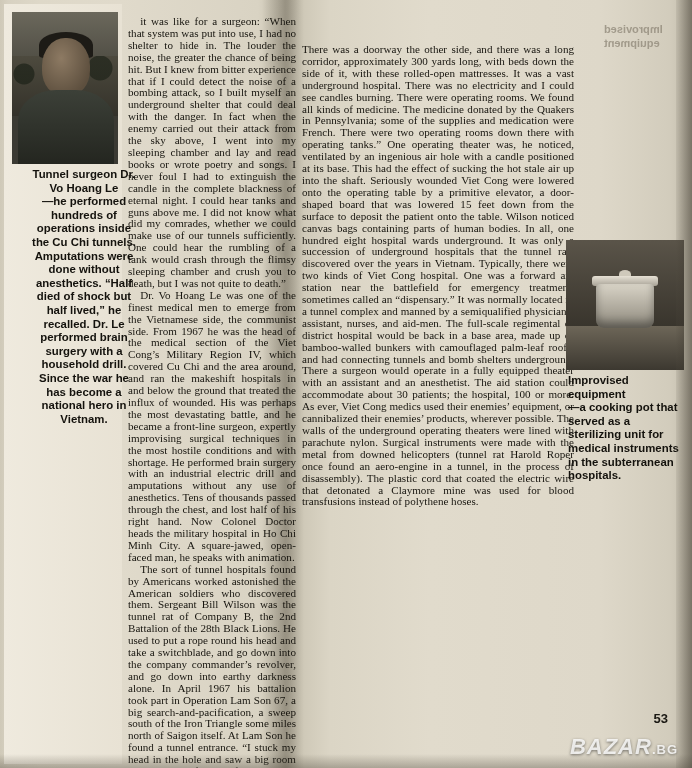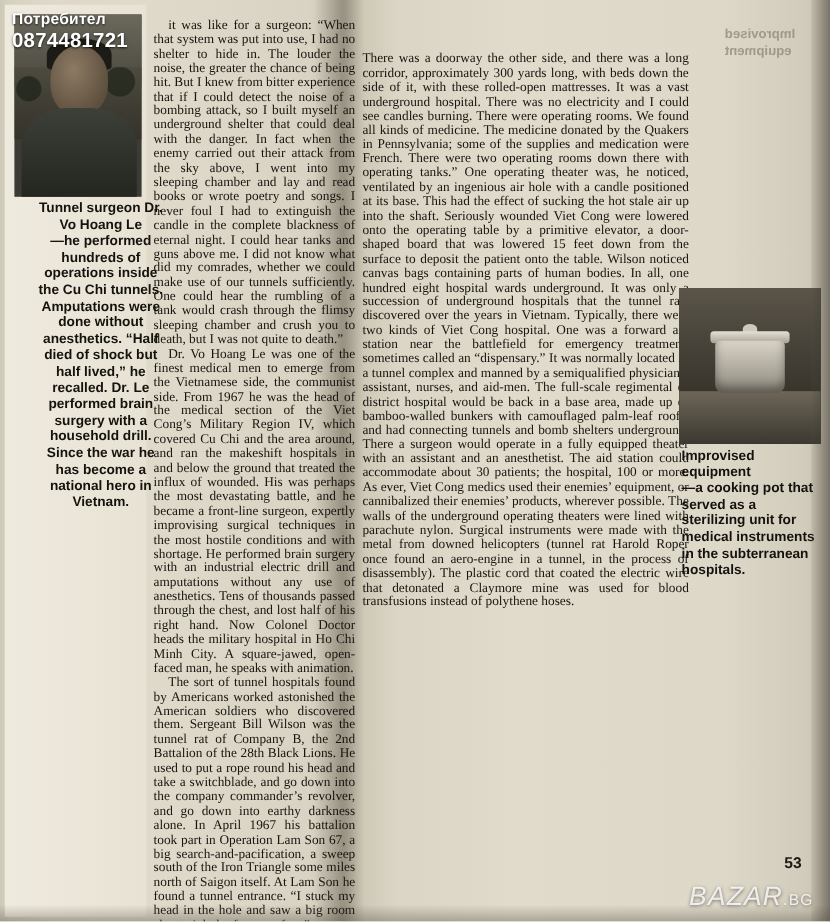--- a/index.html
+++ b/index.html
@@ -204,21 +204,21 @@
     font-size: 13px;
     color: #1a1813;
     padding-left: 12px;
   }
 
   
   #watermark-bazar {
     position: absolute;
     right: 14px; bottom: 8px;
     font-family: "Liberation Sans", sans-serif;
-    font-weight: normal;
+    font-weight: bold;
     font-style: italic;
     font-size: 22px;
     color: rgba(255,255,255,0.82);
     letter-spacing: 1px;
     text-shadow: 0 1px 3px rgba(0,0,0,0.5);
   }
   #watermark-bazar .dotcom { font-size: 13px; font-style: normal; }
 
   
   #gutter-shadow {
@@ -242,24 +242,20 @@
       <div class="sky"></div>
       <div class="bg-leaves"></div>
       <div class="hair"></div>
       <div class="face"></div>
       <div class="body"></div>
     </div>
     <div class="caption" id="caption-surgeon" style="white-space: pre-line;">Tunnel surgeon Dr. Vo Hoang Le
 —he performed hundreds of operations inside the Cu Chi tunnels. Amputations were done without anesthetics. “Half died of shock but half lived,” he recalled. Dr. Le performed brain surgery with a household drill. Since the war he has become a national hero in Vietnam.</div>
   </div>
 
-  <div id="watermark-topleft">
-    <span>Потребител</span>
-    <span class="phone">0874481721</span>
-  </div>
 
   <div id="bleed" style="white-space: pre-line;">Improvised
 equipment</div>
 
   <div class="col" id="col-left">
     <p>it was like for a surgeon: “When that system was put into use, I had no shelter to hide in. The louder the noise, the greater the chance of being hit. But I knew from bitter experience that if I could detect the noise of a bombing attack, so I built myself an underground shelter that could deal with the danger. In fact when the enemy carried out their attack from the sky above, I went into my sleeping chamber and lay and read books or wrote poetry and songs. I never foul I had to extinguish the candle in the complete blackness of eternal night. I could hear tanks and guns above me. I did not know what did my comrades, whether we could make use of our tunnels sufficiently. One could hear the rumbling of a tank would crash through the flimsy sleeping chamber and crush you to death, but I was not quite to death.”</p>
     <p>Dr. Vo Hoang Le was one of the finest medical men to emerge from the Vietnamese side, the communist side. From 1967 he was the head of the medical section of the Viet Cong’s Military Region IV, which covered Cu Chi and the area around, and ran the makeshift hospitals in and below the ground that treated the influx of wounded. His was perhaps the most devastating battle, and he became a front-line surgeon, expertly improvising surgical techniques in the most hostile conditions and with shortage. He performed brain surgery with an industrial electric drill and amputations without any use of anesthetics. Tens of thousands passed through the chest, and lost half of his right hand. Now Colonel Doctor heads the military hospital in Ho Chi Minh City. A square-jawed, open-faced man, he speaks with animation.</p>
     <p>The sort of tunnel hospitals found by Americans worked astonished the American soldiers who discovered them. Sergeant Bill Wilson was the tunnel rat of Company B, the 2nd Battalion of the 28th Black Lions. He used to put a rope round his head and take a switchblade, and go down into the company commander’s revolver, and go down into earthy darkness alone. In April 1967 his battalion took part in Operation Lam Son 67, a big search-and-pacification, a sweep south of the Iron Triangle some miles north of Saigon itself. At Lam Son he found a tunnel entrance. “I stuck my head in the hole and saw a big room about eight by fourteen feet.”</p>
   </div>
 

